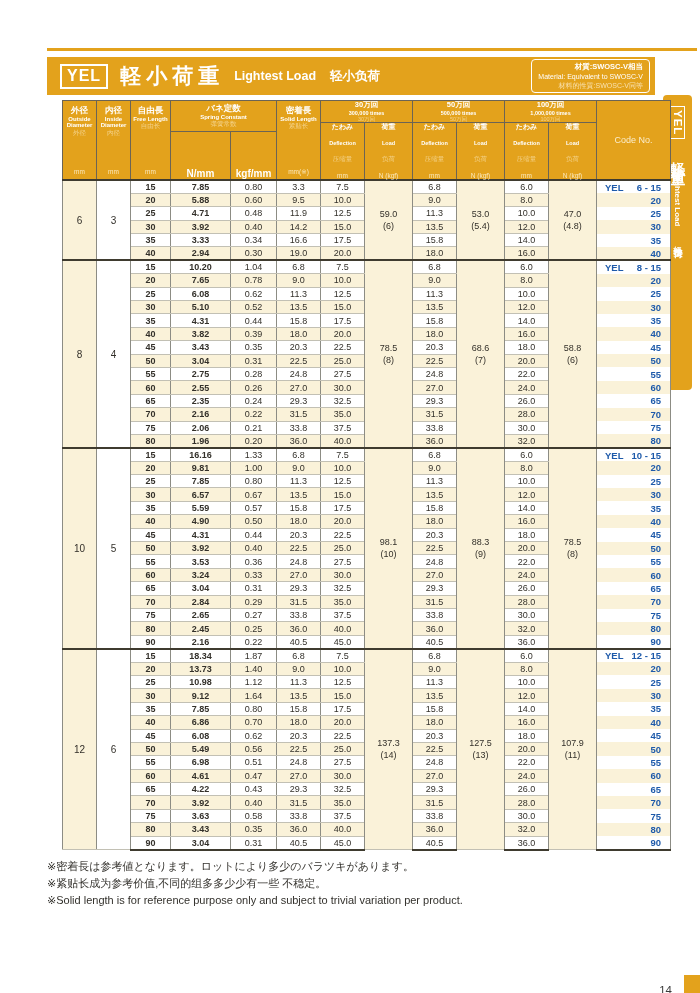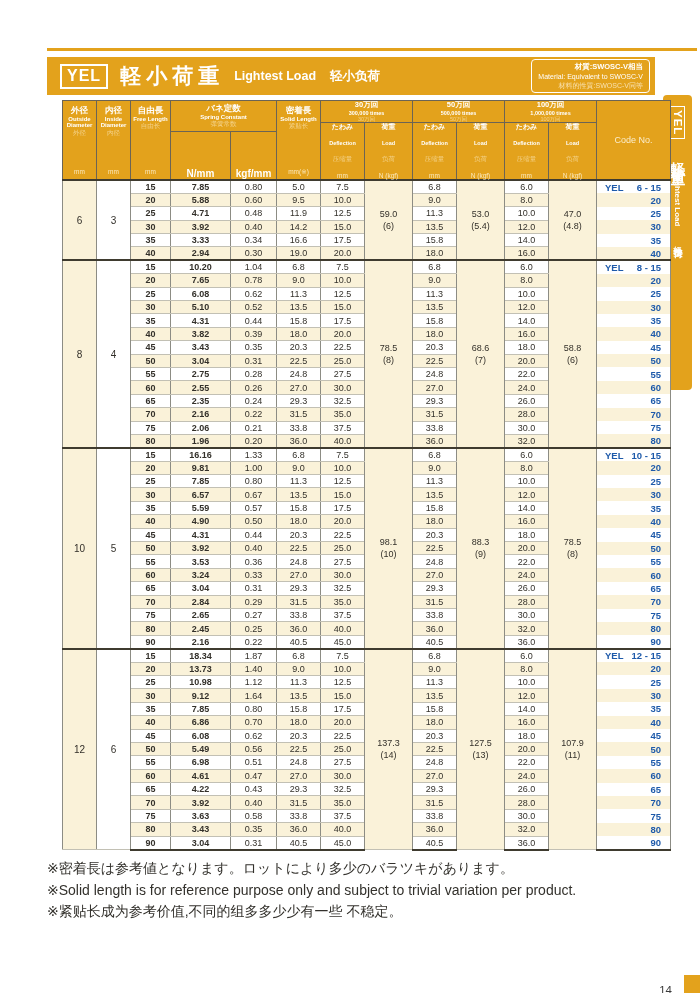--- a/index.html
+++ b/index.html
@@ -53,21 +53,21 @@
   td.free-c, td.n-c { font-weight:bold; }
   td.load-c { background:#faf2d9; line-height:1.35; }
   td.code-c { background:#fff; border-top:none; border-bottom:none; color:#1e5aaa; font-weight:bold; font-size:9.5px; }
   td.code-c .cw { display:flex; justify-content:flex-end; padding:0 9px 0 8px; }
   td.code-c .cw.first { justify-content:space-between; }
   tr.gfirst td { border-top:2px solid #3f3b2f; }
   tbody tr:last-child td { border-bottom:2px solid #3f3b2f; }
   thead th { border-bottom-color:#6b6455; }
   thead tr:first-child th { border-top:1px solid #6b6455; }
 
-  .footnotes { position:absolute; left:47px; top:858px; font-size:14px; line-height:1.55; color:#33312c; }
+  .footnotes { position:absolute; left:47px; top:858px; font-size:11px; line-height:1.55; color:#33312c; }
   .page-num { position:absolute; left:642px; top:984px; font-size:11.5px; color:#3a3a3a; width:30px; text-align:right; }
   .corner-sq { position:absolute; left:684px; top:975px; width:16px; height:18px; background:#e3a21c; }
 </style>
 </head>
 <body>
 
 <div class="page">
 
   <div class="top-rule"></div>
 
@@ -232,21 +232,21 @@
             </th>
           </tr>
         </thead>
       <tbody>
           <tr class=" gfirst">
             <td class="od-c" rowspan="6">6</td>
             <td class="id-c" rowspan="6">3</td>
             <td class="free-c">15</td>
             <td class="n-c">7.85</td>
             <td>0.80</td>
-            <td>5.0</td>
+            <td>3.3</td>
             <td>7.5</td>
             <td class="load-c" rowspan="6">59.0<br>(6)</td>
             <td>6.8</td>
             <td class="load-c" rowspan="6">53.0<br>(5.4)</td>
             <td>6.0</td>
             <td class="load-c" rowspan="6">47.0<br>(4.8)</td>
             <td class="code-c">
               <div class="cw first">
                 <span>YEL</span>
                 <span>6 - 15</span>
@@ -956,20 +956,20 @@
                 <span>90</span>
               </div>
             </td>
           </tr>
         </tbody>
     </table>
   </div>
 
   <div class="footnotes">
     <div>※密着長は参考値となります。ロットにより多少のバラツキがあります。</div>
+    <div>※紧贴长成为参考价值,不同的组多多少少有一些 不稳定。</div>
     <div>※Solid length is for reference purpose only and subject to trivial variation per product.</div>
-    <div>※紧贴长成为参考价值,不同的组多多少少有一些 不稳定。</div>
   </div>
 
   <div class="page-num">14</div>
   <div class="corner-sq"></div>
 
 </div>
 
 </body></html>

